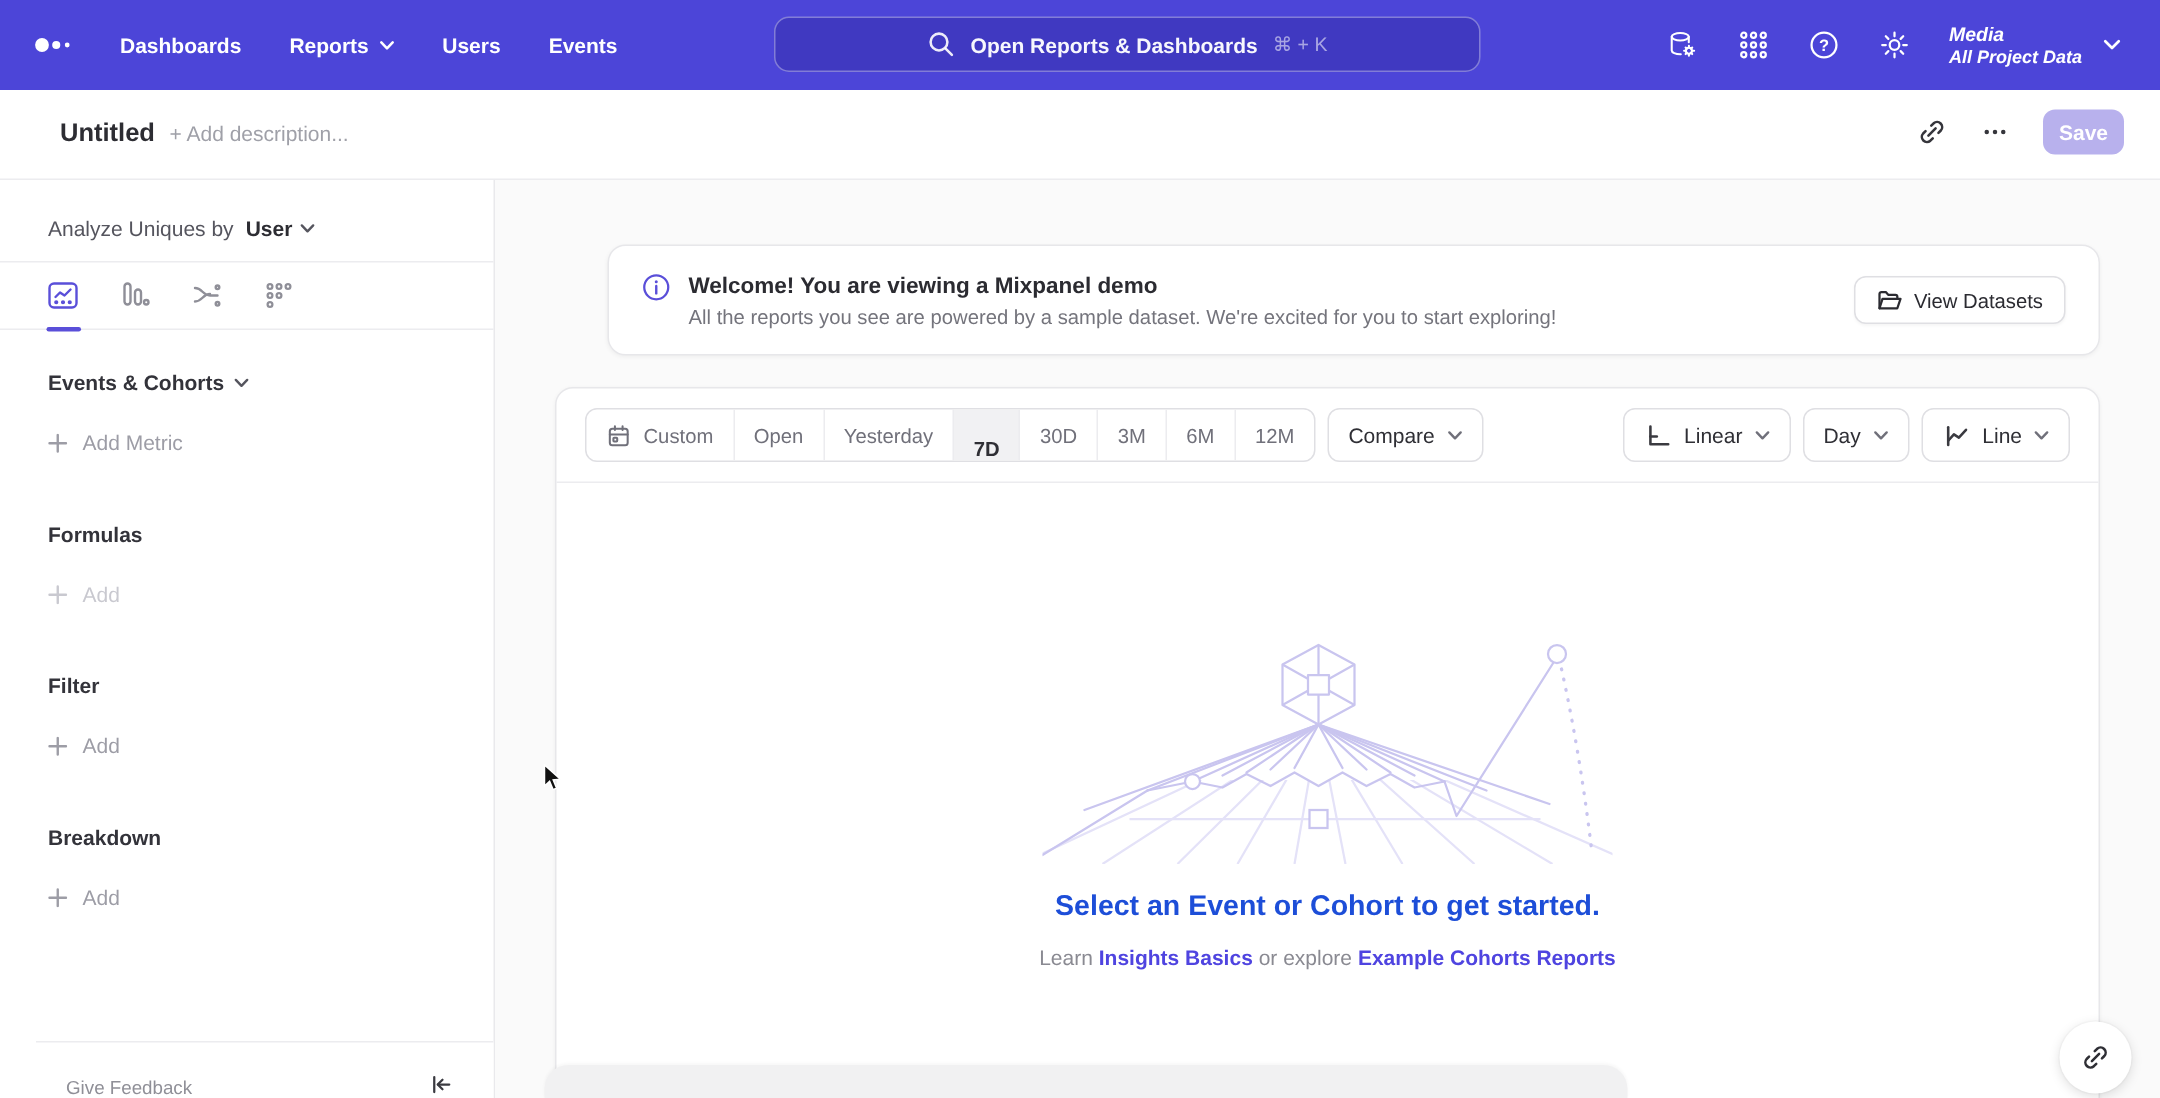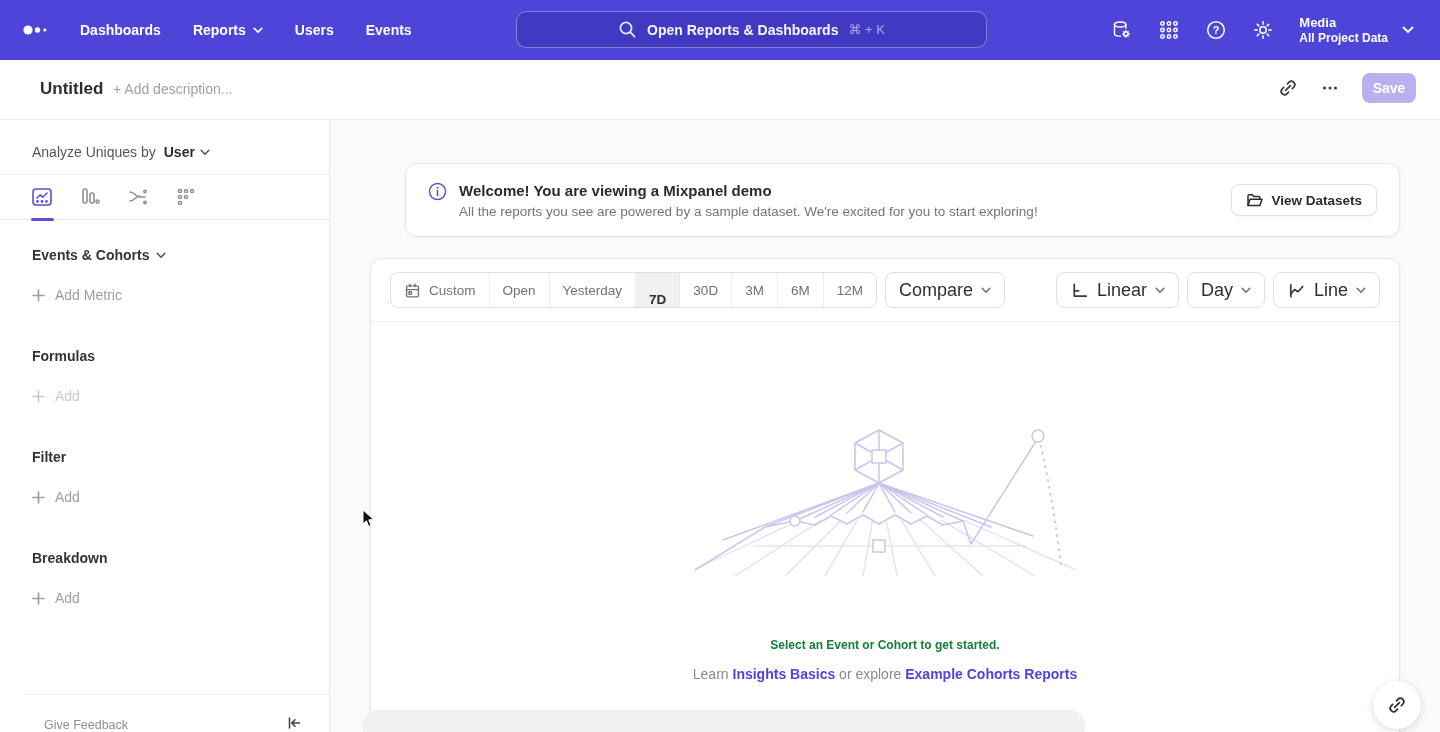--- a/index.html
+++ b/index.html
@@ -13,21 +13,21 @@
   .nav-items { position:absolute; left:80px; top:0; height:60px; display:flex; align-items:center; gap:32px; }
   .nav-item { display:flex; align-items:center; gap:7px; color:#ffffff; font-size:14px; font-weight:600; cursor:pointer; }
   .search { position:absolute; left:516px; top:11px; width:471px; height:37px; border-radius:10px;
             background:rgba(10,5,90,0.18); border:1px solid rgba(255,255,255,0.35);
             display:flex; align-items:center; justify-content:center; gap:10px; cursor:pointer; }
   .search-label { color:rgba(255,255,255,0.96); font-size:14px; font-weight:600; }
   .search-shortcut { color:rgba(255,255,255,0.55); font-size:13px; font-weight:500; }
   .nav-right { position:absolute; right:0; top:0; height:60px; display:flex; align-items:center; gap:25px; padding-right:26px; }
   .nav-icon { width:22px; height:22px; display:flex; align-items:center; justify-content:center; cursor:pointer; }
   .project { display:flex; align-items:center; gap:14px; cursor:pointer; }
-  .project-text { display:flex; flex-direction:column; }
+  .project-text { display:flex; flex-direction:column;font-style:italic; }
   .project-name { color:#fff; font-size:13px; font-weight:700; line-height:17px; }
   .project-sub { color:#fff; font-size:12px; font-weight:700; line-height:15px; }
 
   
   .report-header { position:relative; height:60px; background:#fff; border-bottom:1px solid #ececef; }
   .report-title { position:absolute; left:40px; top:19px; font-size:17px; font-weight:700; color:#2d2d33; }
   .report-desc { position:absolute; left:113px; top:21px; font-size:14px; color:#9fa0a8; cursor:text; }
   .header-actions { position:absolute; right:24px; top:0; height:55px; display:flex; align-items:center; gap:22px; }
   .hdr-icon { width:20px; height:20px; display:flex; align-items:center; justify-content:center; cursor:pointer; }
   .save-btn { width:54px; height:30px; border:none; border-radius:8px; background:#b8b1ed; color:#fff;
@@ -56,40 +56,40 @@
 
   
   .banner { position:absolute; left:40px; right:40px; top:43px; height:74px; background:#fff; border:1px solid #e7e7ea;
             border-radius:12px; box-shadow:0 1px 3px rgba(0,0,0,0.05); display:flex; align-items:center; padding:0 22px;margin-left:35px; }
   .banner-icon { width:19px; height:19px; flex:none; align-self:flex-start; margin-top:18px; }
   .banner-text { margin-left:12px; }
   .banner-title { font-size:15px; font-weight:700; color:#2b2b31; }
   .banner-sub { font-size:13.5px; color:#74747c; margin-top:5px; }
   .datasets-btn { margin-left:auto; height:32px; display:flex; align-items:center; gap:8px; padding:0 14px;
                   border:1px solid #dfdfe3; border-radius:8px; background:#fff; box-shadow:0 1px 2px rgba(0,0,0,0.04);
-                  font-family:inherit; font-size:13.5px; font-weight:700; color:#2b2b31; cursor:pointer;justify-content:flex-end; }
+                  font-family:inherit; font-size:13.5px; font-weight:400; color:#2b2b31; cursor:pointer;justify-content:flex-end; }
 
   
   .chart-card { position:absolute; left:40px; right:40px; top:138px; bottom:-14px; background:#fff;
                 border:1px solid #e7e7ea; border-radius:12px 12px 0 0; box-shadow:0 1px 3px rgba(0,0,0,0.05); }
   .controls-row { display:flex; align-items:center; padding:13px 19px; border-bottom:1px solid #ececef; }
   .seg { display:flex; height:36px; border:1px solid #dfdfe3; border-radius:8px; overflow:hidden; background:#fff; }
   .seg-item { display:flex; align-items:center; gap:8px; padding:0 13px; font-size:13.5px; color:#70707a;
               border-right:1px solid #ececef; cursor:pointer; white-space:nowrap; }
   .seg-item:last-child { border-right:none; }
   .seg-item.active { background:#f1f1f3; color:#2f2f35; font-weight:600;align-items:flex-end; }
   .ctrl-btn { height:36px; display:flex; align-items:center; gap:8px; padding:0 13px; border:1px solid #dfdfe3;
-              border-radius:8px; background:#fff; font-family:inherit; font-size:18px; font-weight:500; color:#2f2f35; cursor:pointer; }
+              border-radius:8px; background:#fff; font-family:inherit; font-size:14px; font-weight:500; color:#2f2f35; cursor:pointer; }
   .compare-btn { margin-left:8px; }
   .right-controls { margin-left:auto; display:flex; gap:8px; }
 
   
   .empty { display:flex; flex-direction:column; align-items:center; }
   .illustration { margin-top:102px; }
-  .empty-title { margin-top:62px; font-size:12px; font-weight:700; color:#15803d; }
+  .empty-title { margin-top:18px; font-size:19px; font-weight:700; color:#1d4ed8; }
   .empty-sub { margin-top:14px; font-size:14px; color:#8a8a92; }
   .empty-sub .lnk { color:#4f44e0; font-weight:600; cursor:pointer; }
 
   .peek-bar { position:absolute; left:33px; bottom:0; width:722px; height:22px; background:#f1f1f2;
               border-radius:16px 16px 0 0; box-shadow:0 -1px 2px rgba(0,0,0,0.03); }
   .fab { position:absolute; right:19px; bottom:3px; width:48px; height:48px; border-radius:50%; background:#fff;
          box-shadow:0 2px 8px rgba(0,0,0,0.13), 0 0 0 1px rgba(0,0,0,0.02); display:flex; align-items:center;
          justify-content:center; cursor:pointer; z-index:5; }
   .cursor { position:absolute; left:362px; top:509px; z-index:50; pointer-events:none; }
 

